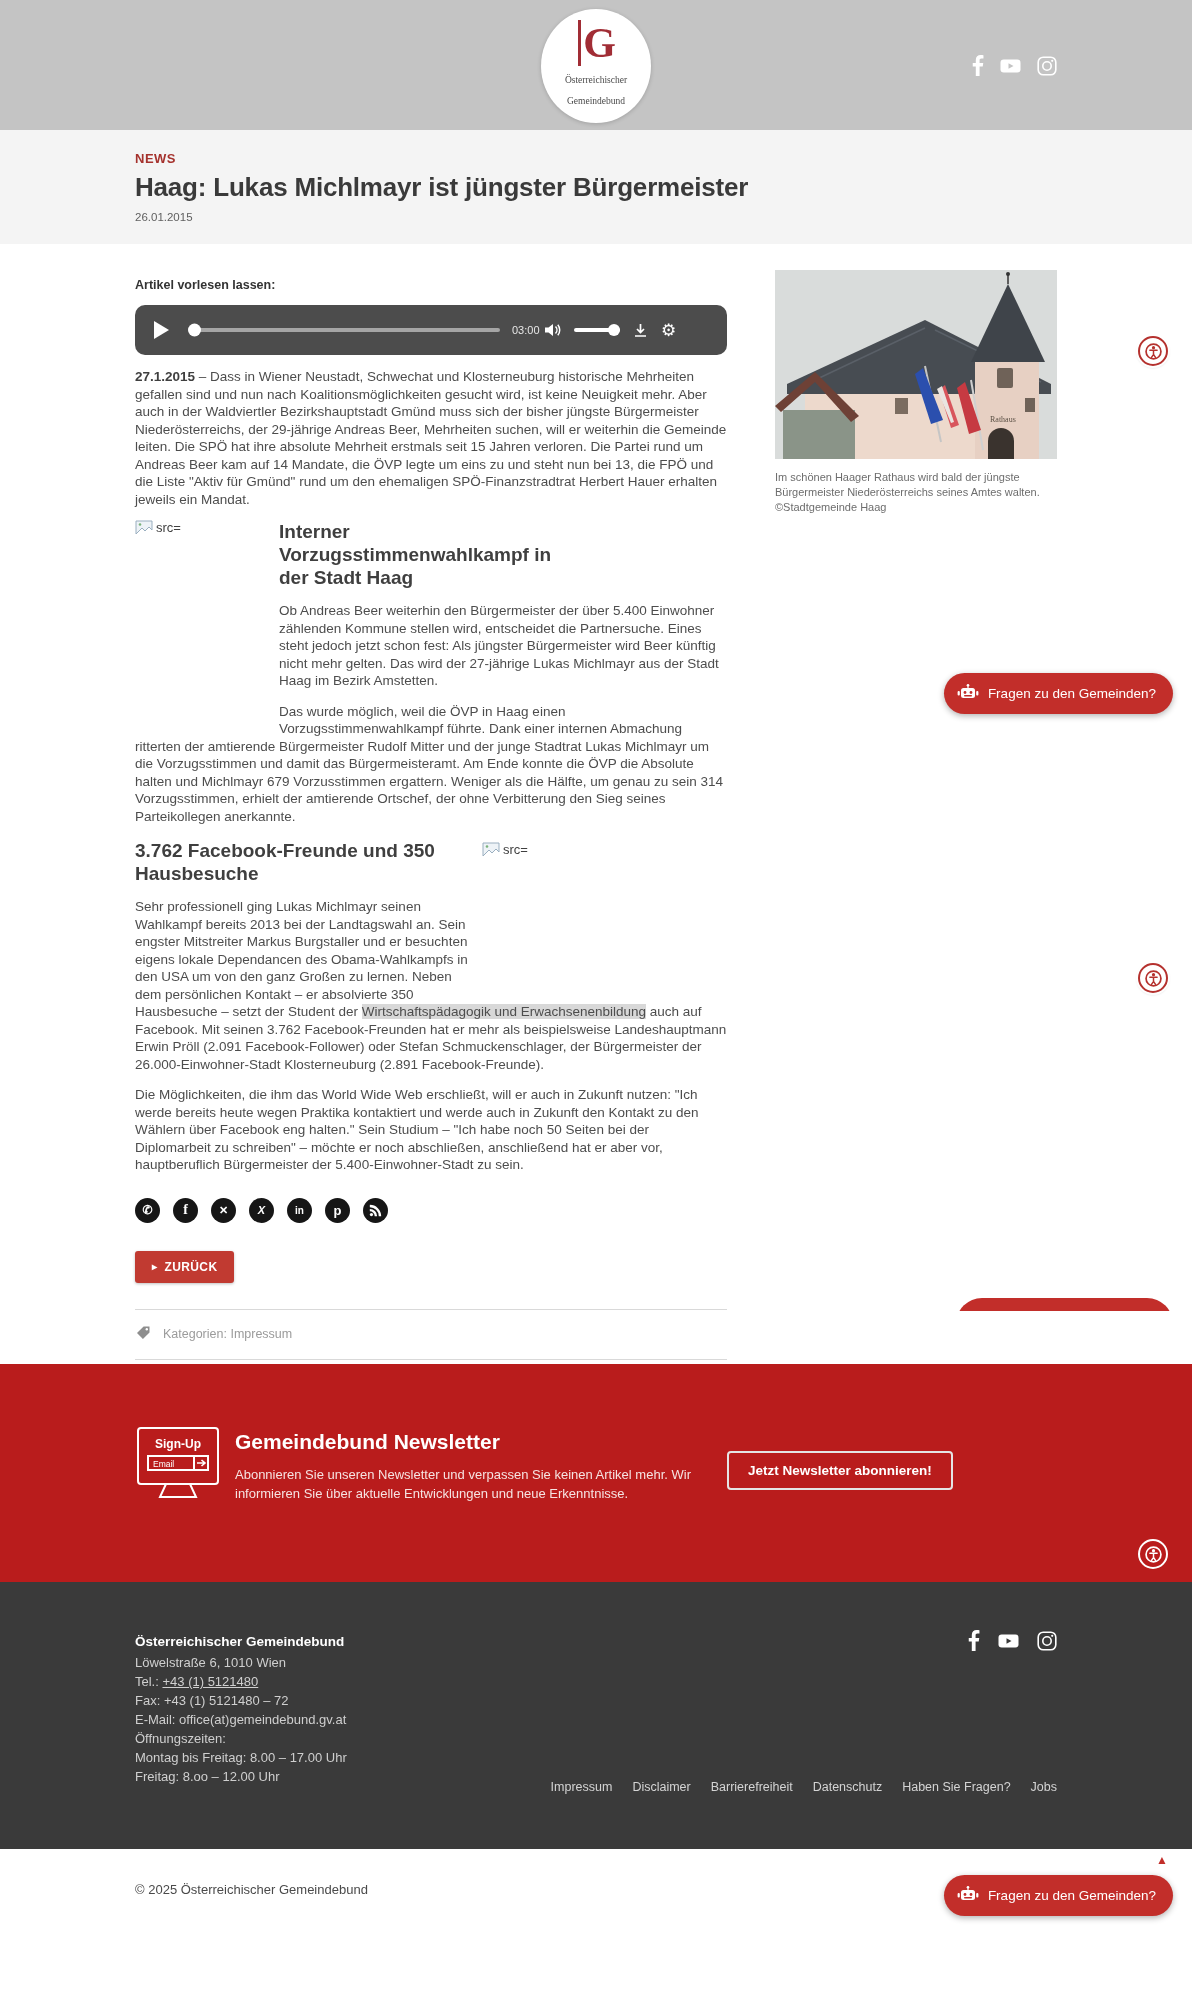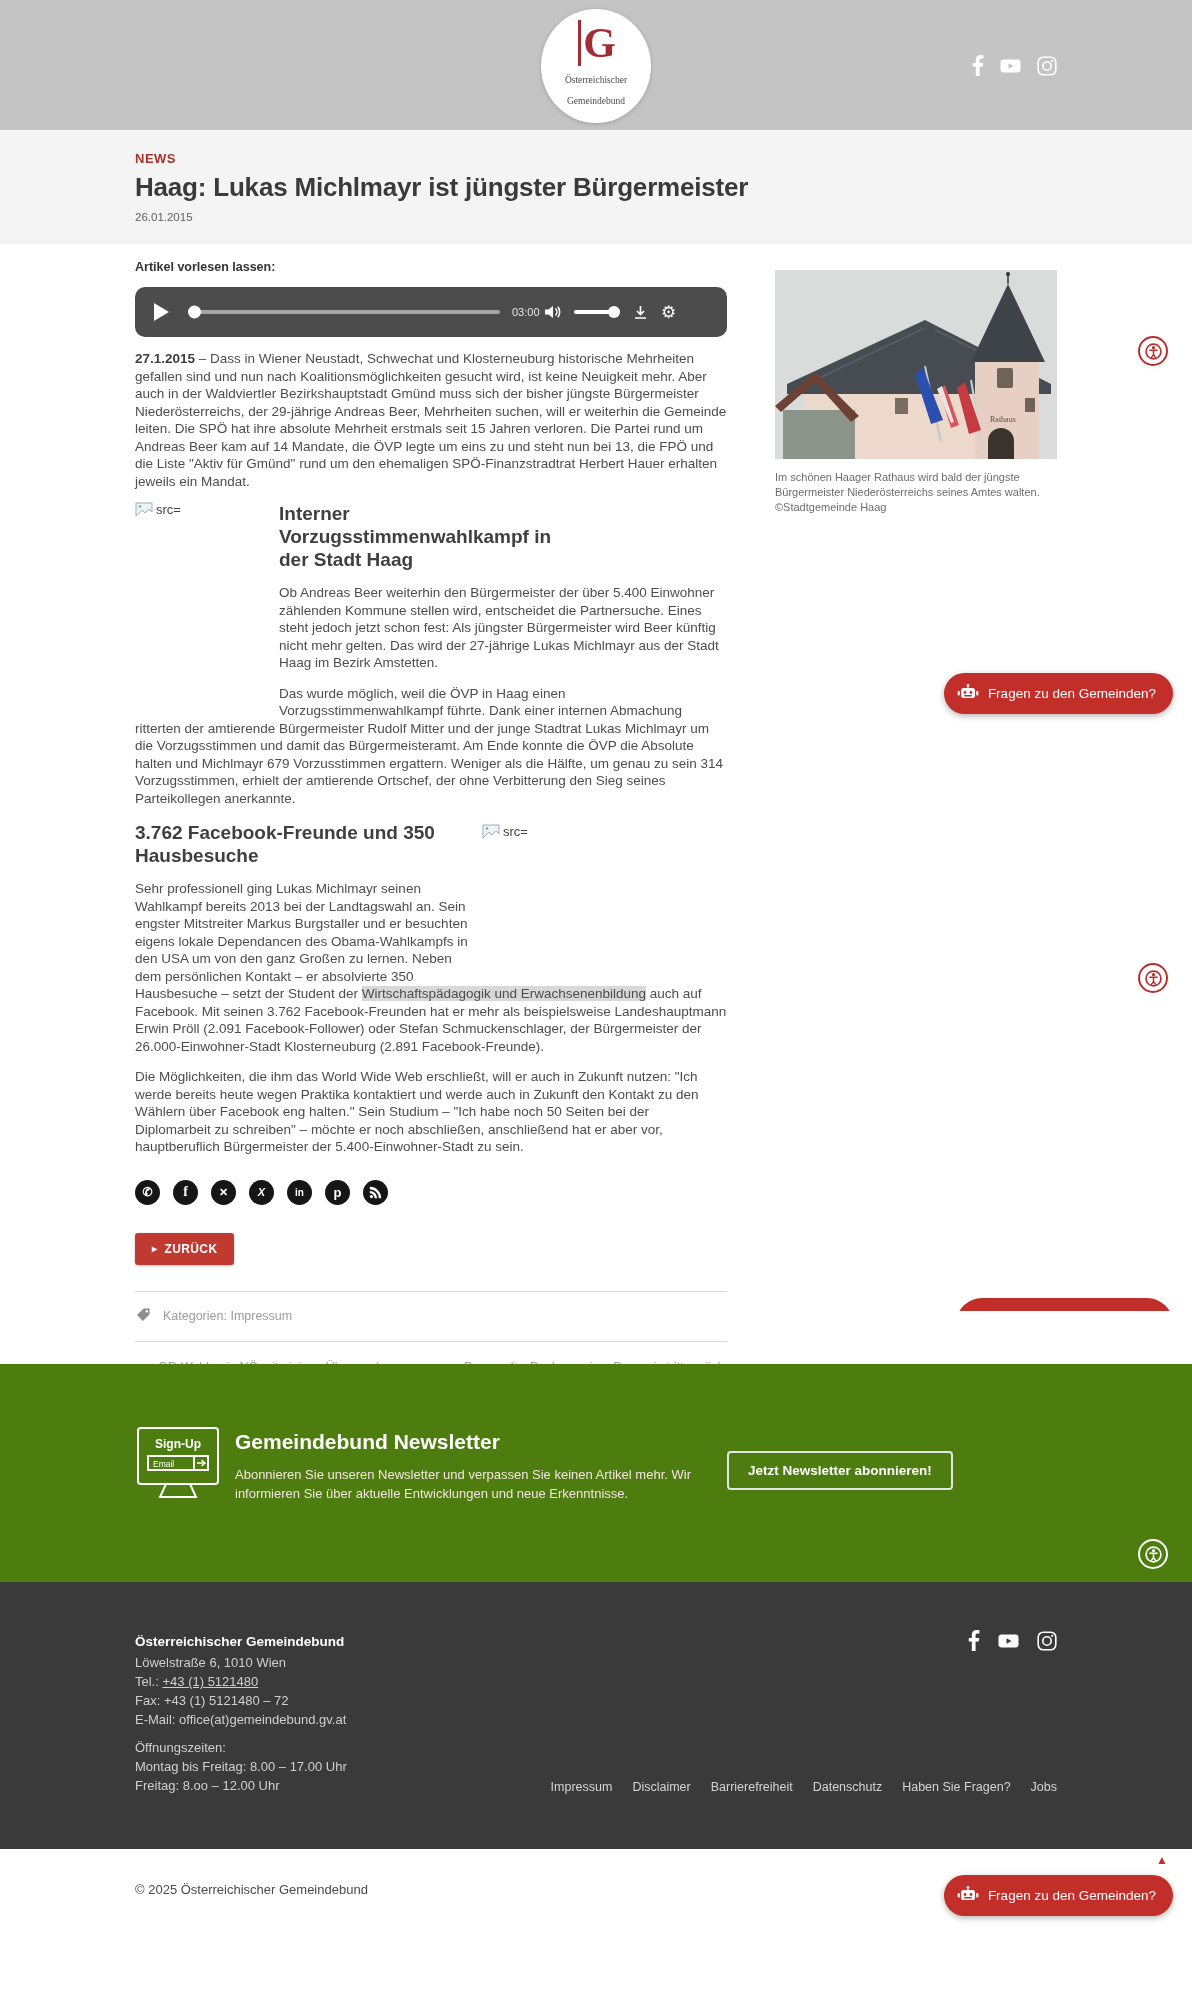--- a/index.html
+++ b/index.html
@@ -28,21 +28,21 @@
   
   .banner { height:114px; background:#f4f4f4; }
   .banner .container { padding-top:21px; }
   .news-label { font-size:13px; font-weight:bold; color:#a5322d; letter-spacing:.5px; }
   .article-title { font-size:26px; font-weight:bold; color:#3a3a3a; margin-top:6px; letter-spacing:-.2px; }
   .article-date { font-size:11.5px; color:#5f5f5f; margin-top:8px; }
 
   
   .content { height:1120px; background:#fff; position:relative; }
   .col { position:absolute; left:0; top:0; width:592px; }
-  .read-label { margin-top:16px; font-size:12.5px; font-weight:bold; color:#333; }
+  .read-label { margin-top:34px; font-size:12.5px; font-weight:bold; color:#333; }
 
   .player { margin-top:13px; height:50px; background:#4c4c4c; border-radius:10px;
     display:flex; align-items:center; padding:0 16px 0 19px; }
   .play-btn { width:0; height:0; border-left:15px solid #fff; border-top:9px solid transparent;
     border-bottom:9px solid transparent; cursor:pointer; flex:0 0 auto; }
   .track { position:relative; height:3.5px; background:#a5a5a5; border-radius:2px; width:310px;
     margin-left:21px; cursor:pointer; }
   .thumb { position:absolute; left:-2px; top:50%; transform:translateY(-50%); width:13px; height:13px;
     background:#fff; border-radius:50%; }
   .ptime { font-size:11px; color:#e6e6e6; margin-left:12px; width:33px; }
@@ -91,34 +91,34 @@
     background:#fff; border:2px solid #b5312e; color:#b5312e; display:flex; align-items:center;
     justify-content:center; cursor:pointer; box-shadow:0 0 0 2px rgba(255,255,255,.95), 0 1px 3px rgba(0,0,0,.3); }
   .access-white { background:transparent; border-color:#fff; color:#fff; box-shadow:none; }
   .chat-pill { position:absolute; right:19px; height:41px; border-radius:21px; background:#c22e2a;
     color:#fff; display:flex; align-items:center; gap:9px; padding:0 17px 0 13px; font-size:13.5px;
     border:none; cursor:pointer; box-shadow:0 2px 6px rgba(0,0,0,.3); white-space:nowrap; }
   .pill-clip { position:absolute; right:19px; top:1054px; width:217px; height:13px; overflow:hidden; }
   .pill-cut { width:217px; height:64px; background:#c22e2a; border-radius:26px; }
 
   
-  .newsletter { height:218px; background:#4d7c0f; position:relative; }
+  .newsletter { height:218px; background:#b91c1c; position:relative; }
   .nl-icon { position:absolute; left:0; top:61px; }
   .nl-title { position:absolute; left:100px; top:66px; font-size:21px; font-weight:bold; color:#fff; }
   .nl-text { position:absolute; left:100px; top:101px; width:460px; font-size:13px; line-height:19px; color:#f6e3e2; }
   .nl-btn { position:absolute; left:592px; top:87px; padding:10px 19px; border:2px solid #e5e5e5;
     border-radius:4px; background:transparent; color:#fff; font-weight:bold; font-size:13.5px; cursor:pointer; }
 
   
   .footer { height:267px; background:#3a3a3a; position:relative; }
   .f-org { padding-top:52px; font-size:13.5px; font-weight:bold; color:#fff; }
   .f-line { font-size:13px; color:#cfcfcf; line-height:19px; }
   .f-line.first { margin-top:4px; }
   .f-tel a { color:#cfcfcf; text-decoration:underline; cursor:pointer; }
-  .f-hours-label { margin-top:9px; }
+  .f-hours-label { }
   .f-social { position:absolute; right:0; top:48px; display:flex; gap:17px; align-items:center; }
   .f-social a { display:flex; cursor:pointer; }
   .f-links { position:absolute; right:0; top:198px; display:flex; gap:20px; font-size:12.5px; color:#d4d4d4; }
   .f-links a { color:#d4d4d4; text-decoration:none; cursor:pointer; }
 
   
   .bottom-strip { height:87px; background:#fff; position:relative; }
   .copyright { position:absolute; left:135px; top:33px; font-size:13px; color:#4a4a4a; }
   .totop { position:absolute; right:24px; top:4px; color:#c22e2a; font-size:12px; cursor:pointer; }
 </style>

